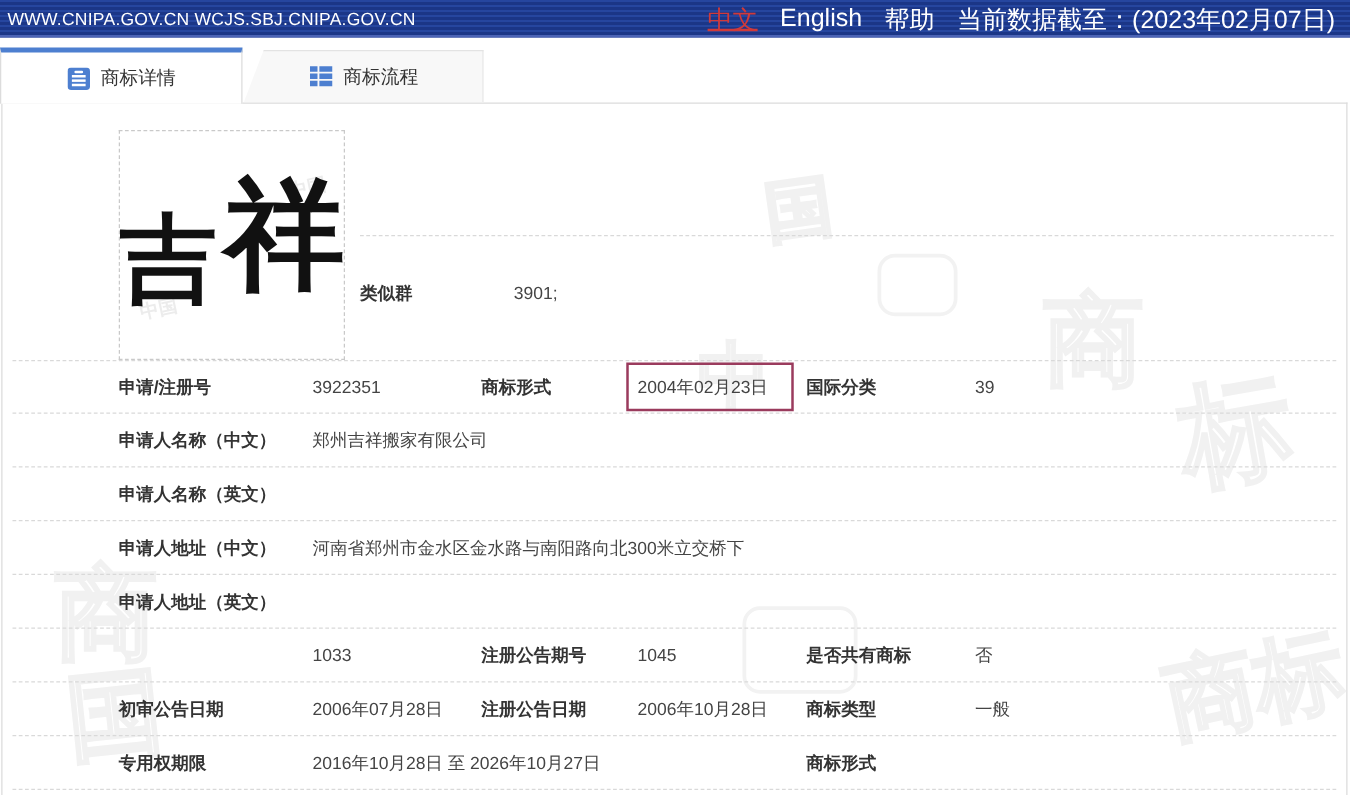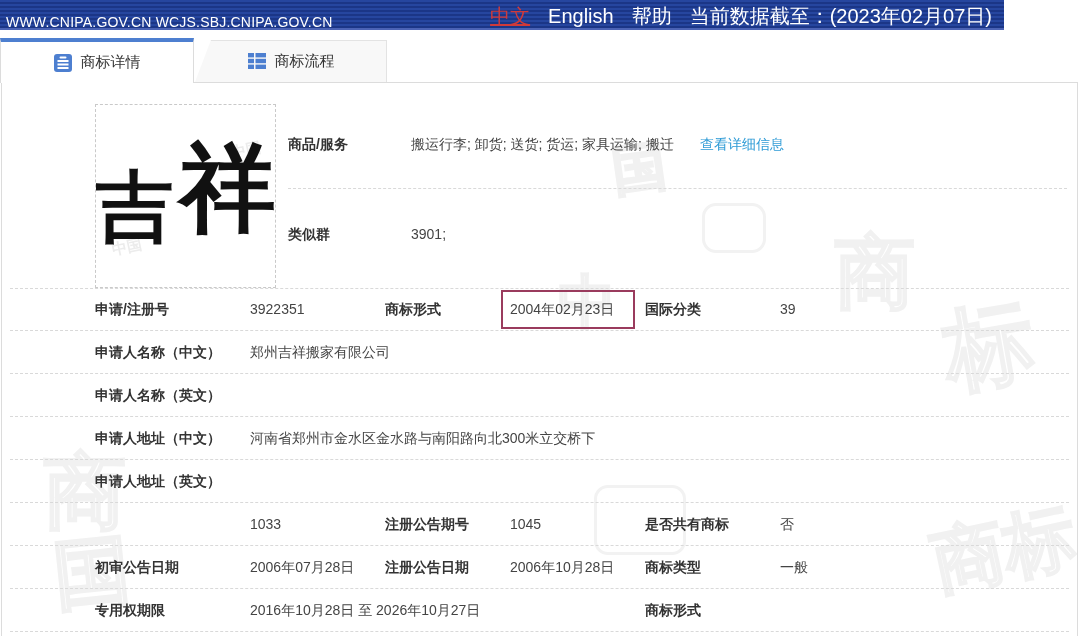--- a/index.html
+++ b/index.html
@@ -5,24 +5,24 @@
   * { margin:0; padding:0; box-sizing:border-box; }
   html,body { width:1080px; height:636px; }
   body {
     font-family:"Liberation Sans","DejaVu Sans",sans-serif;
     background:#fff; color:#333; overflow:hidden; position:relative;
   }
   .stage { position:absolute; inset:0; width:1080px; height:636px; }
 
   
   .topbar {
-    position:absolute; left:0; top:0; width:1004px; height:30px;
+    position:absolute; left:0; top:0; width:1080px; height:30px;
     background:repeating-linear-gradient(180deg,#26469f 0px,#26469f 2px,#1b3687 2px,#1b3687 4px);
     box-shadow:inset 0 -2px 0 #4b63b5;
-    display:flex; align-items:flex-end; justify-content:space-between;
+    display:flex; align-items:center; justify-content:space-between;
     padding:0 12px 0 6px; color:#fff; font-size:14px;
   }
   .topbar-left { letter-spacing:.2px; }
   .topbar-right { display:flex; align-items:center; gap:18px; font-size:20px; }
   .lang-zh { color:#d03a3a; text-decoration:underline; cursor:pointer; }
   .top-link { color:#fff; cursor:pointer; }
   .cutoff { color:#fff; }
 
   
   .tabs { position:absolute; left:0; top:38px; width:1080px; height:45px; }
@@ -153,25 +153,20 @@
 
     <div class="mark-box">
       <span class="mark-wm mark-wm1">中国</span>
       <span class="mark-wm mark-wm2">中国</span>
       <span class="mark-text">
         <span class="mark-c1">吉</span>
         <span class="mark-c2">祥</span>
       </span>
     </div>
 
-    <div class="side-row" style="top:53px;">
-      <span class="lbl">商品/服务</span>
-      <span class="val">搬运行李; 卸货; 送货; 货运; 家具运输; 搬迁</span>
-      <span class="detail-link">查看详细信息</span>
-    </div>
     <div class="sep" style="left:286px; right:10px; top:105px;"></div>
 
     <div class="side-row" style="top:143px;">
       <span class="lbl">类似群</span>
       <span class="val">3901;</span>
     </div>
     <div class="sep" style="left:8px; right:8px; top:205px;"></div>
 
     <div class="irows">
 

